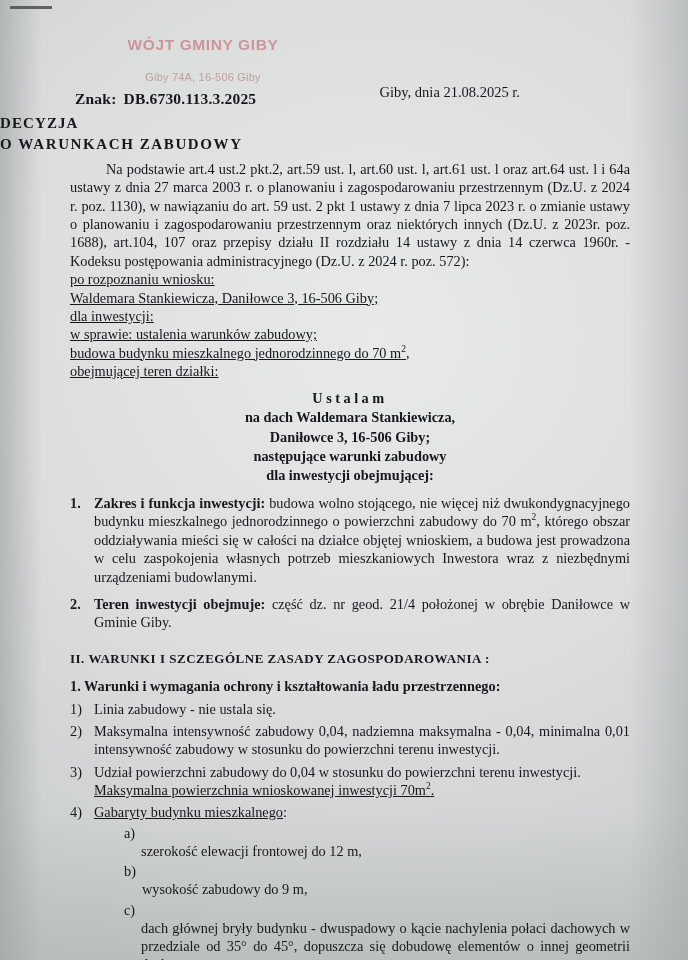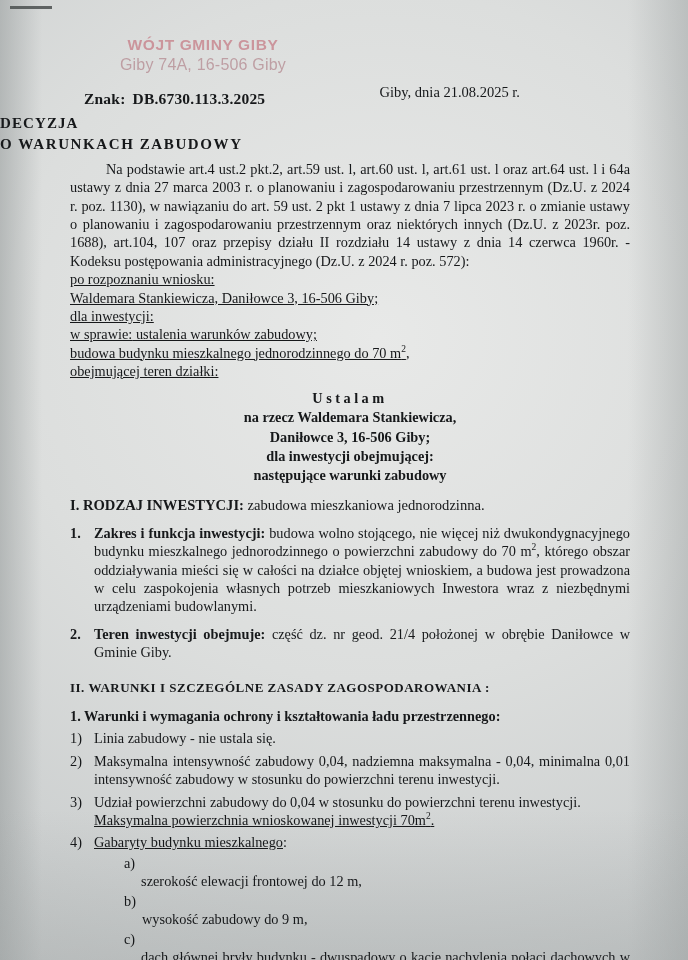--- a/index.html
+++ b/index.html
@@ -70,36 +70,36 @@
   .letterhead .lh-title {
     font-family: "Liberation Sans", sans-serif;
     font-weight: bold;
     font-size: 15.5px;
     letter-spacing: .6px;
     color: #c98b93;
     opacity: .88;
   }
   .letterhead .lh-sub {
     font-family: "Liberation Sans", sans-serif;
-    font-size: 16px;
+    font-size: 11px;
     letter-spacing: .2px;
     color: #b9949a;
     opacity: .85;
-    margin-top: 0;
+    margin-top: 16px;
   }
 
   .date-line {
     position: absolute;
     right: 64px; top: 84px;
     font-size: 14.5px;
   }
 
   .znak-line {
     position: absolute;
-    left: 84px; top: 90px;
+    left: 75px; top: 90px;
     font-weight: bold;
     font-size: 15.5px;
     letter-spacing: .2px;
   }
   .znak-line .znak-label { margin-right: 7px; }
 
   .doc-title {
     position: absolute;
     left: 0; right: 0; top: 113px;
     text-align: left;
@@ -225,27 +225,26 @@
 
       <p class="plain"><span class="u">w sprawie:</span><span> ustalenia warunków zabudowy;</span></p>
 
       <p class="plain"><span>budowa budynku mieszkalnego jednorodzinnego do 70 m</span><sup>2</sup><span>,</span></p>
 
       <p class="plain u">obejmującej teren działki:</p>
 
 
       <div class="center-block">
         <div class="spaced">Ustalam</div>
-        <div>na rzecz Waldemara Stankiewicza,</div>
+        <div>na dach Waldemara Stankiewicza,</div>
         <div>Daniłowce 3, 16-506 Giby;</div>
+        <div>następujące warunki  zabudowy</div>
         <div>dla inwestycji obejmującej:</div>
-        <div>następujące warunki  zabudowy</div>
-      </div>
-
-      <div class="section-head"><span>I. RODZAJ  INWESTYCJI:</span><span class="reg"> zabudowa mieszkaniowa jednorodzinna.</span></div>
+      </div>
+
 
       <div class="num-item">
         <div class="marker">1.</div>
         <div class="body"><span class="bold">Zakres  i  funkcja  inwestycji:</span><span> budowa wolno stojącego, nie więcej niż dwukondygnacyjnego budynku mieszkalnego jednorodzinnego o powierzchni zabudowy do 70 m</span><sup>2</sup><span>, którego obszar oddziaływania mieści się w całości na działce objętej wnioskiem, a budowa jest prowadzona w celu zaspokojenia własnych potrzeb mieszkaniowych Inwestora wraz z niezbędnymi urządzeniami budowlanymi.</span></div>
       </div>
 
       <div class="num-item">
         <div class="marker">2.</div>
         <div class="body"><span class="bold">Teren inwestycji obejmuje:</span><span> część dz. nr geod. 21/4 położonej w obrębie Daniłowce w Gminie Giby.</span></div>
       </div>

